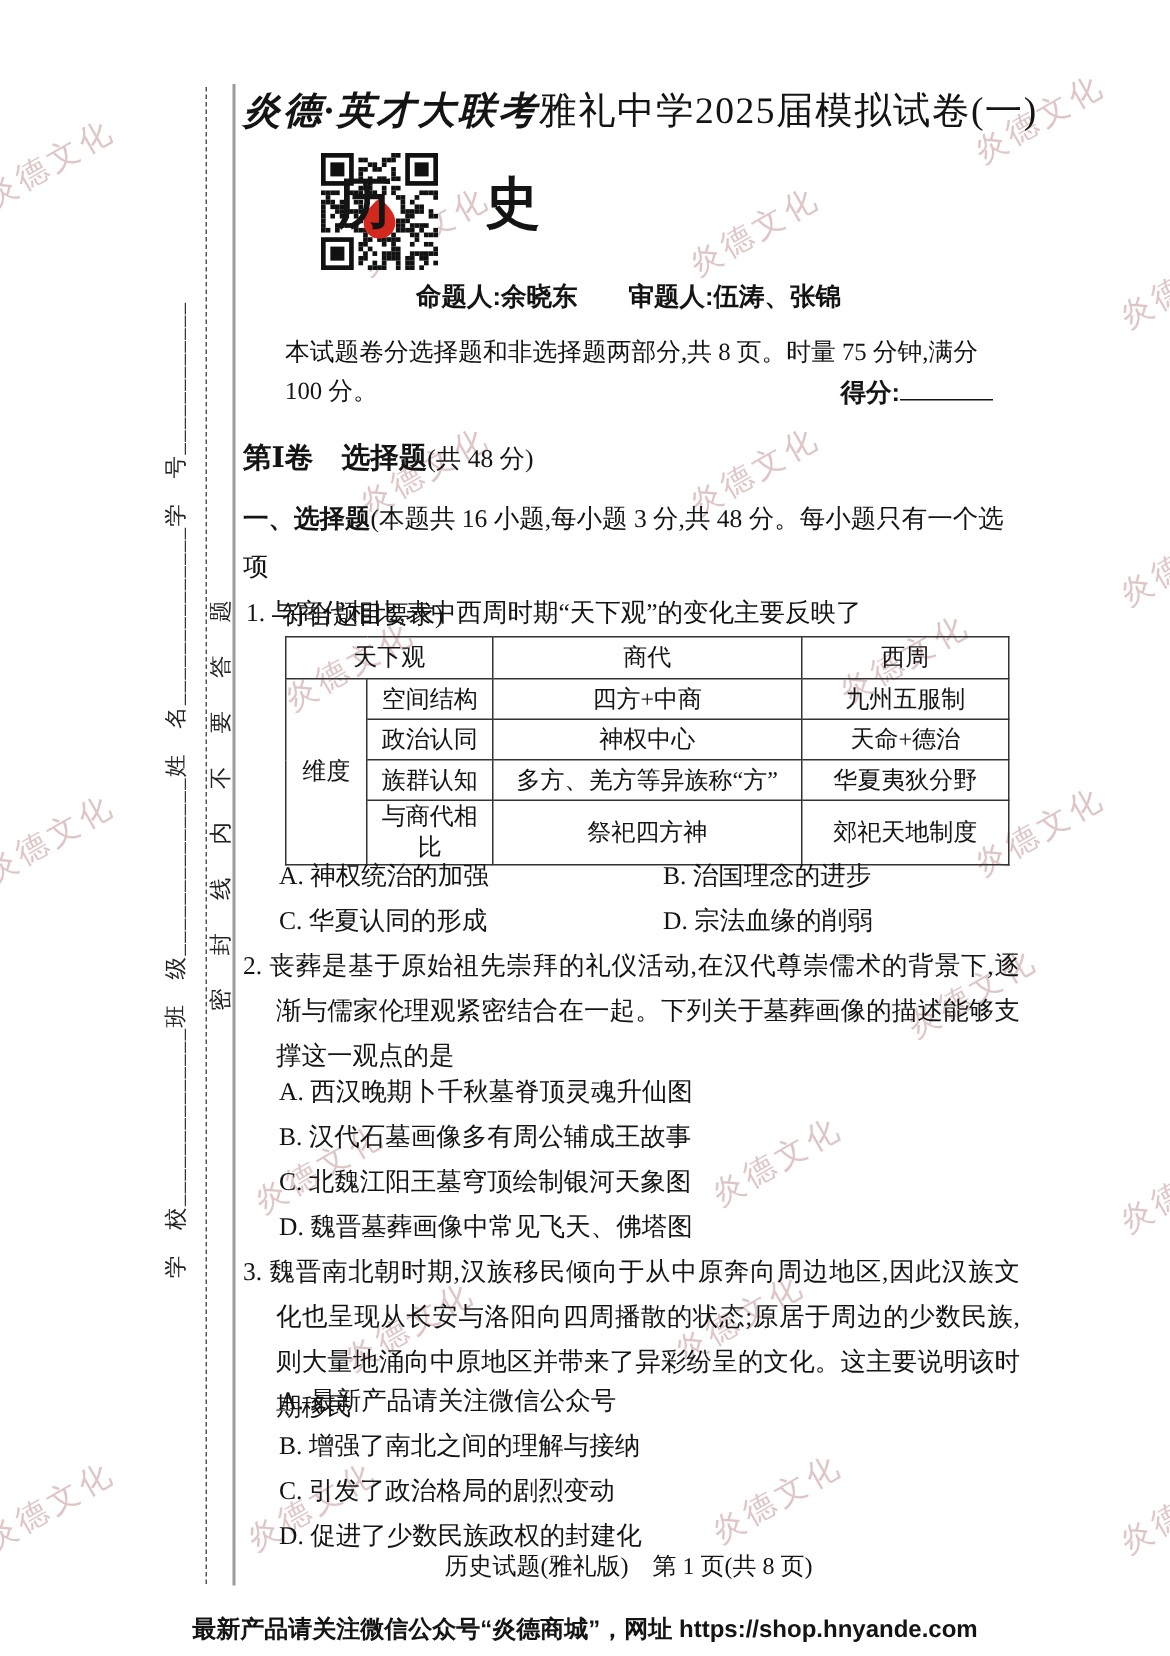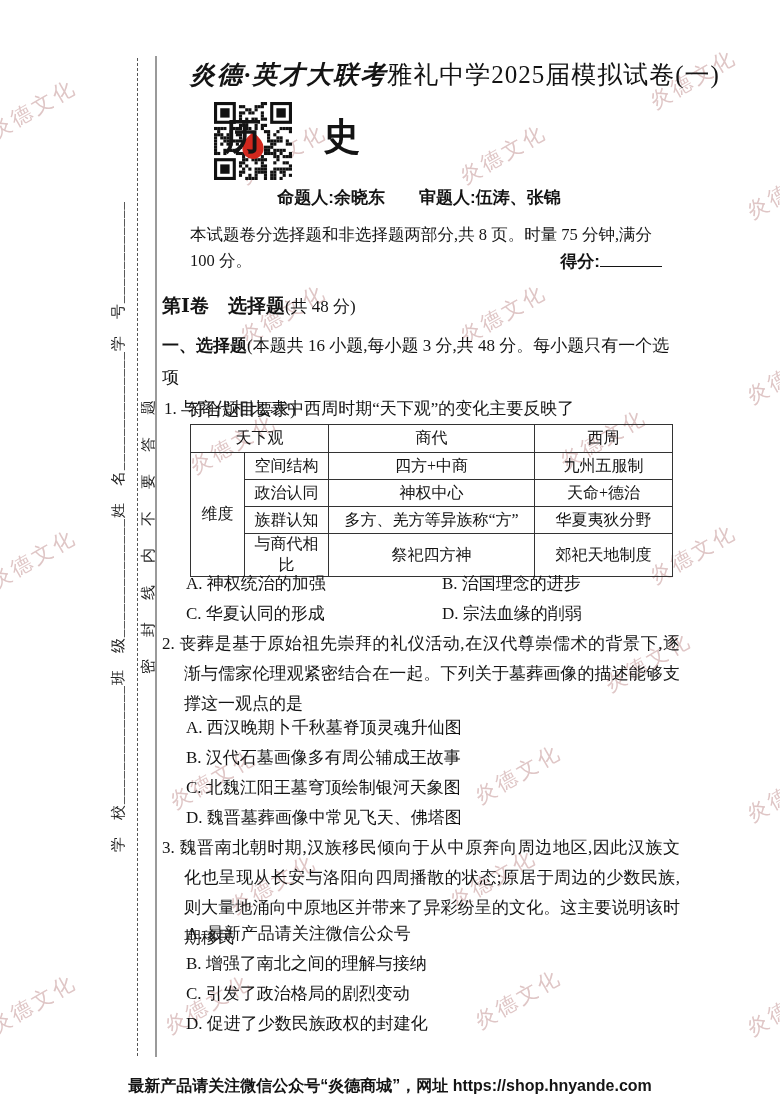--- a/index.html
+++ b/index.html
@@ -13,21 +13,21 @@
   .fields-rot{left:104px;top:852px;width:788px;height:28px;line-height:28px;
       transform:rotate(-90deg);transform-origin:0 0;font-size:15px;letter-spacing:1px;
       color:#222;white-space:nowrap;}
   .dash-line{left:137px;top:58px;height:998px;width:0;border-left:1px dashed #555;}
   .seal-rot{left:141px;top:674px;width:310px;height:15px;line-height:15px;
       transform:rotate(-90deg);transform-origin:0 0;font-size:15px;letter-spacing:22px;
       color:#222;white-space:nowrap;}
   .solid-line{left:155px;top:56px;height:1001px;width:2px;background:#9a9a9a;}
   
   .header-title{left:162px;top:58px;width:514px;text-align:center;font-size:25px;line-height:34px;white-space:nowrap;}
-  .brush{font-weight:900;font-style:italic;letter-spacing:2px;margin-left:28px;}
+  .brush{font-weight:900;font-style:italic;letter-spacing:2px;}
   .kai{font-weight:500;letter-spacing:1px;}
   .qr-box{left:214px;top:102px;width:78px;height:78px;}
   .subject{left:162px;top:114px;width:514px;text-align:left;font-size:37px;font-weight:700;line-height:46px;}
   .subject span{display:inline-block;letter-spacing:62px;padding-left:62px;}
   .authors{left:162px;top:186px;width:514px;text-align:center;font-size:17px;font-weight:700;
       font-family:"Liberation Sans","DejaVu Sans",sans-serif;line-height:24px;}
   .desc{left:190px;top:222px;width:486px;font-size:16.5px;line-height:26px;}
   .score{left:162px;top:250px;width:500px;text-align:right;font-size:17px;font-weight:700;
       font-family:"Liberation Sans","DejaVu Sans",sans-serif;}
   .score-line{display:inline-block;width:62px;height:15px;border-bottom:1px solid #141414;}
@@ -380,15 +380,16 @@
   </div>
 
   <div class="abs stem q3-stem">3. 魏晋南北朝时期,汉族移民倾向于从中原奔向周边地区,因此汉族文化也呈现从长安与洛阳向四周播散的状态;原居于周边的少数民族,则大量地涌向中原地区并带来了异彩纷呈的文化。这主要说明该时期移民</div>
   <div class="abs opts-col q3-opts">
     <div>A. 最新产品请关注微信公众号</div>
     <div>B. 增强了南北之间的理解与接纳</div>
     <div>C. 引发了政治格局的剧烈变动</div>
     <div>D. 促进了少数民族政权的封建化</div>
   </div>
 
+  <div class="abs page-footer">历史试题(雅礼版)　第 1 页(共 8 页)</div>
   <div class="abs notice">最新产品请关注微信公众号“炎德商城”，网址 https://shop.hnyande.com</div>
 
 </div>
 
 </body></html>

